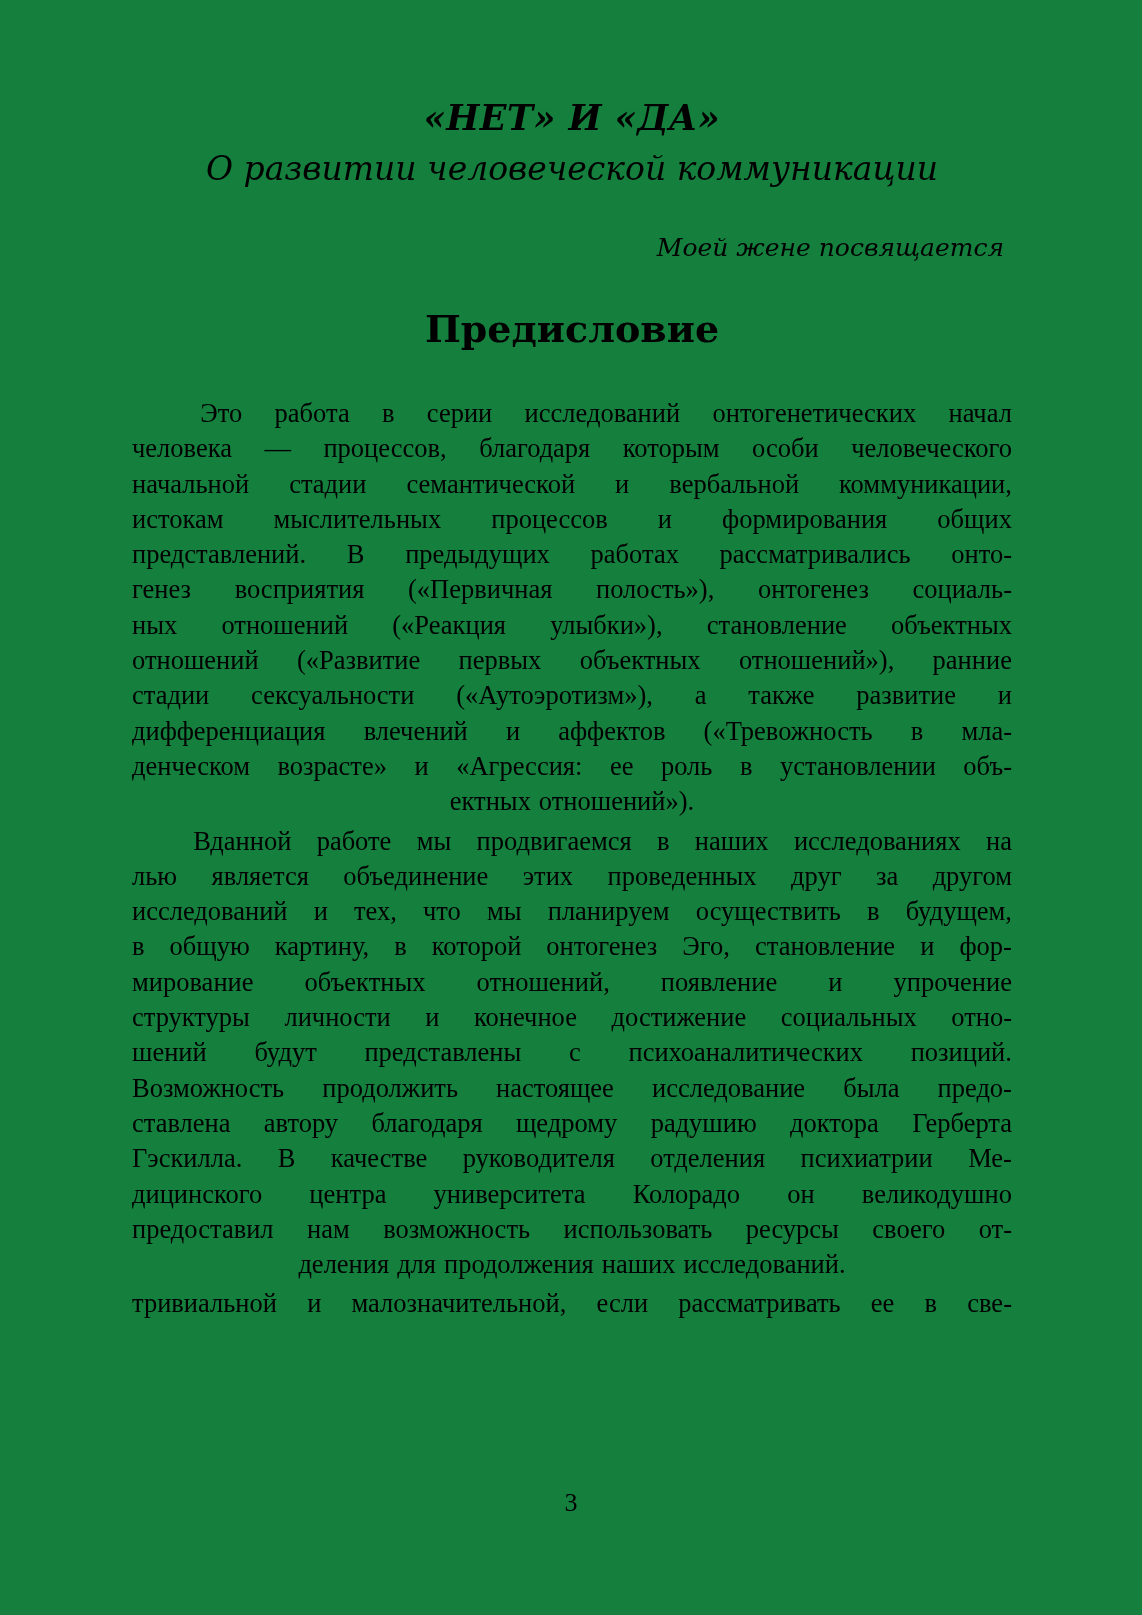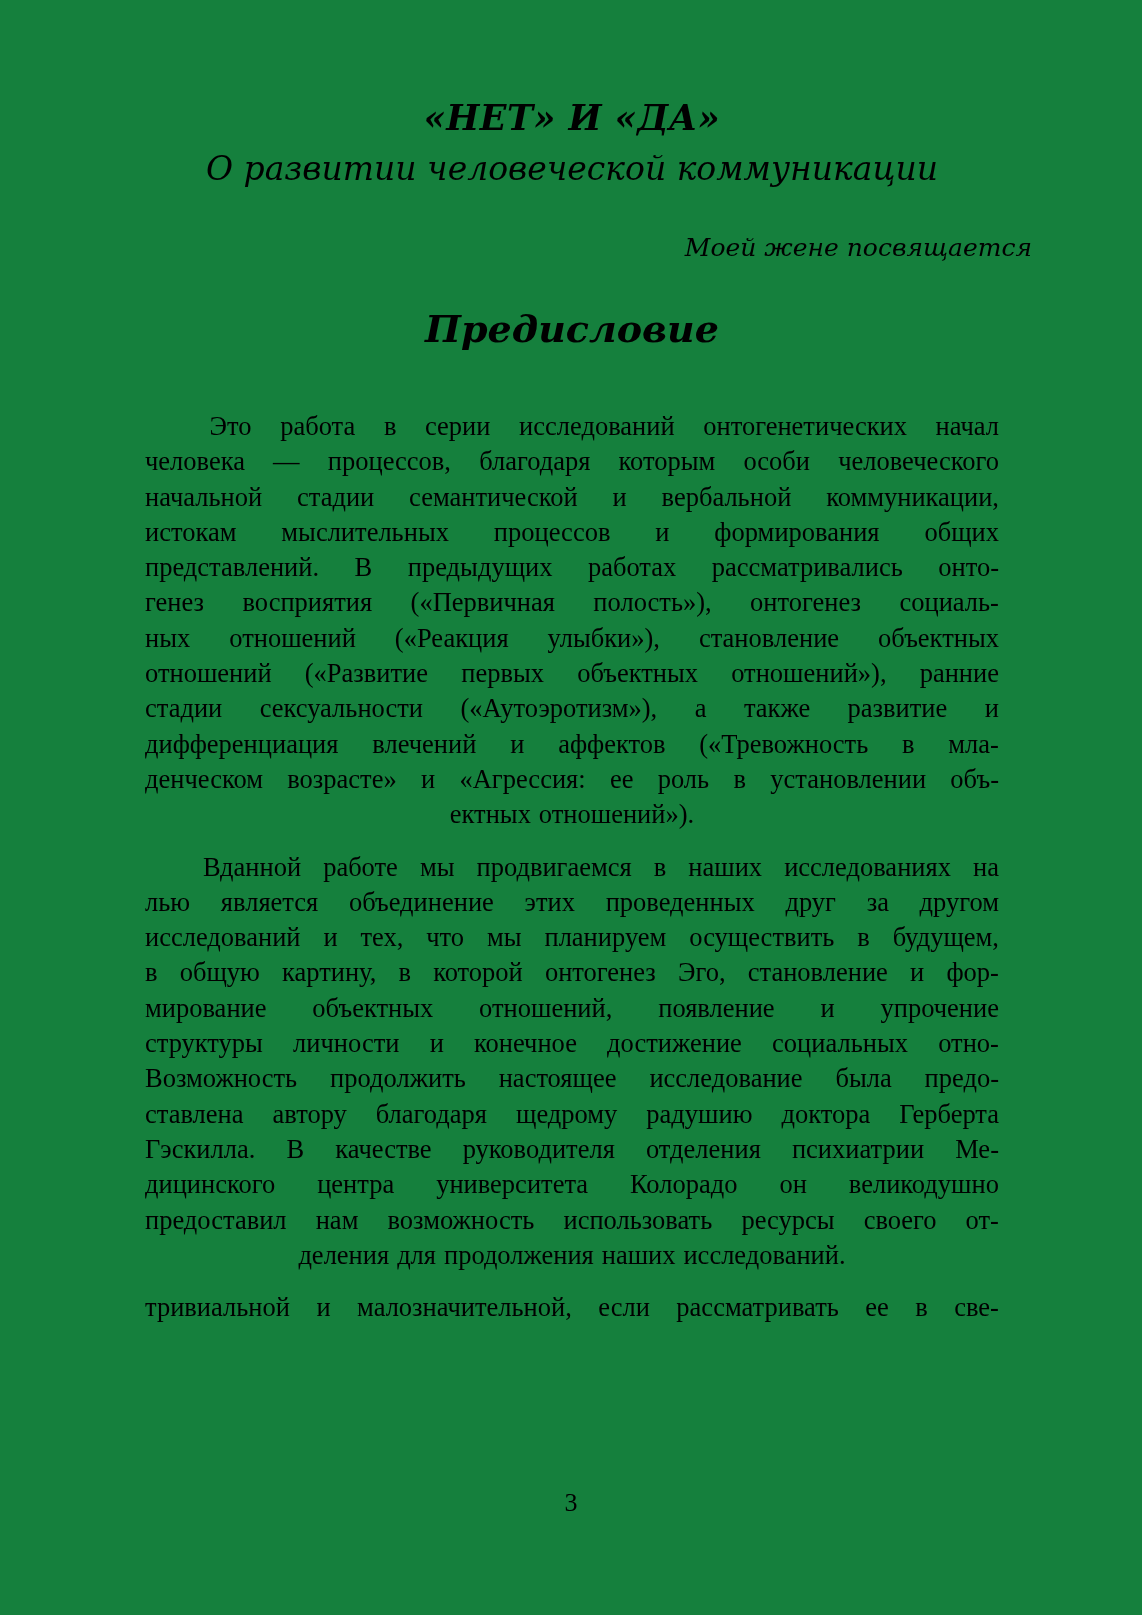--- a/index.html
+++ b/index.html
@@ -44,53 +44,52 @@
     font-style: italic;
     font-size: 33px;
     line-height: 46px;
     margin-top: 6px;
     white-space: nowrap;
   }
 
   
   .dedication {
     position: absolute;
-    left: 144px;
+    left: 116px;
     top: 232px;
     width: 888px;
     text-align: right;
     font-family: "DejaVu Serif", "Liberation Serif", serif;
     font-style: italic;
     font-size: 25px;
     line-height: 32px;
   }
 
   
   .section-heading {
     position: absolute;
     left: 128px;
     top: 305px;
     width: 888px;
     text-align: center;
     font-family: "DejaVu Serif", "Liberation Serif", serif;
     font-weight: bold;
-    font-style: italic;
     font-size: 38px;
     line-height: 48px;
   }
 
   
   .body-text {
     position: absolute;
     left: 128px;
     top: 392px;
     width: 888px;
   }
   .para {
-    margin: 17px;
+    margin: 4px;
   }
   .line {
     display: flex;
     font-size: 26.5px;
     line-height: 35.3px;
     height: 35.3px;
     white-space: nowrap;
     overflow: visible;
   }
   
@@ -297,20 +296,28 @@
         <div class="line just">
           <span class="w">структуры</span>
           <span class="w">личности</span>
           <span class="w">и</span>
           <span class="w">конечное</span>
           <span class="w">достижение</span>
           <span class="w">социальных</span>
           <span class="w">отно-</span>
         </div>
         <div class="line just">
+          <span class="w">шений</span>
+          <span class="w">будут</span>
+          <span class="w">представлены</span>
+          <span class="w">с</span>
+          <span class="w">психоаналитических</span>
+          <span class="w">позиций.</span>
+        </div>
+        <div class="line just">
           <span class="w">Возможность</span>
           <span class="w">продолжить</span>
           <span class="w">настоящее</span>
           <span class="w">исследование</span>
           <span class="w">была</span>
           <span class="w">предо-</span>
         </div>
         <div class="line just">
           <span class="w">ставлена</span>
           <span class="w">автору</span>

